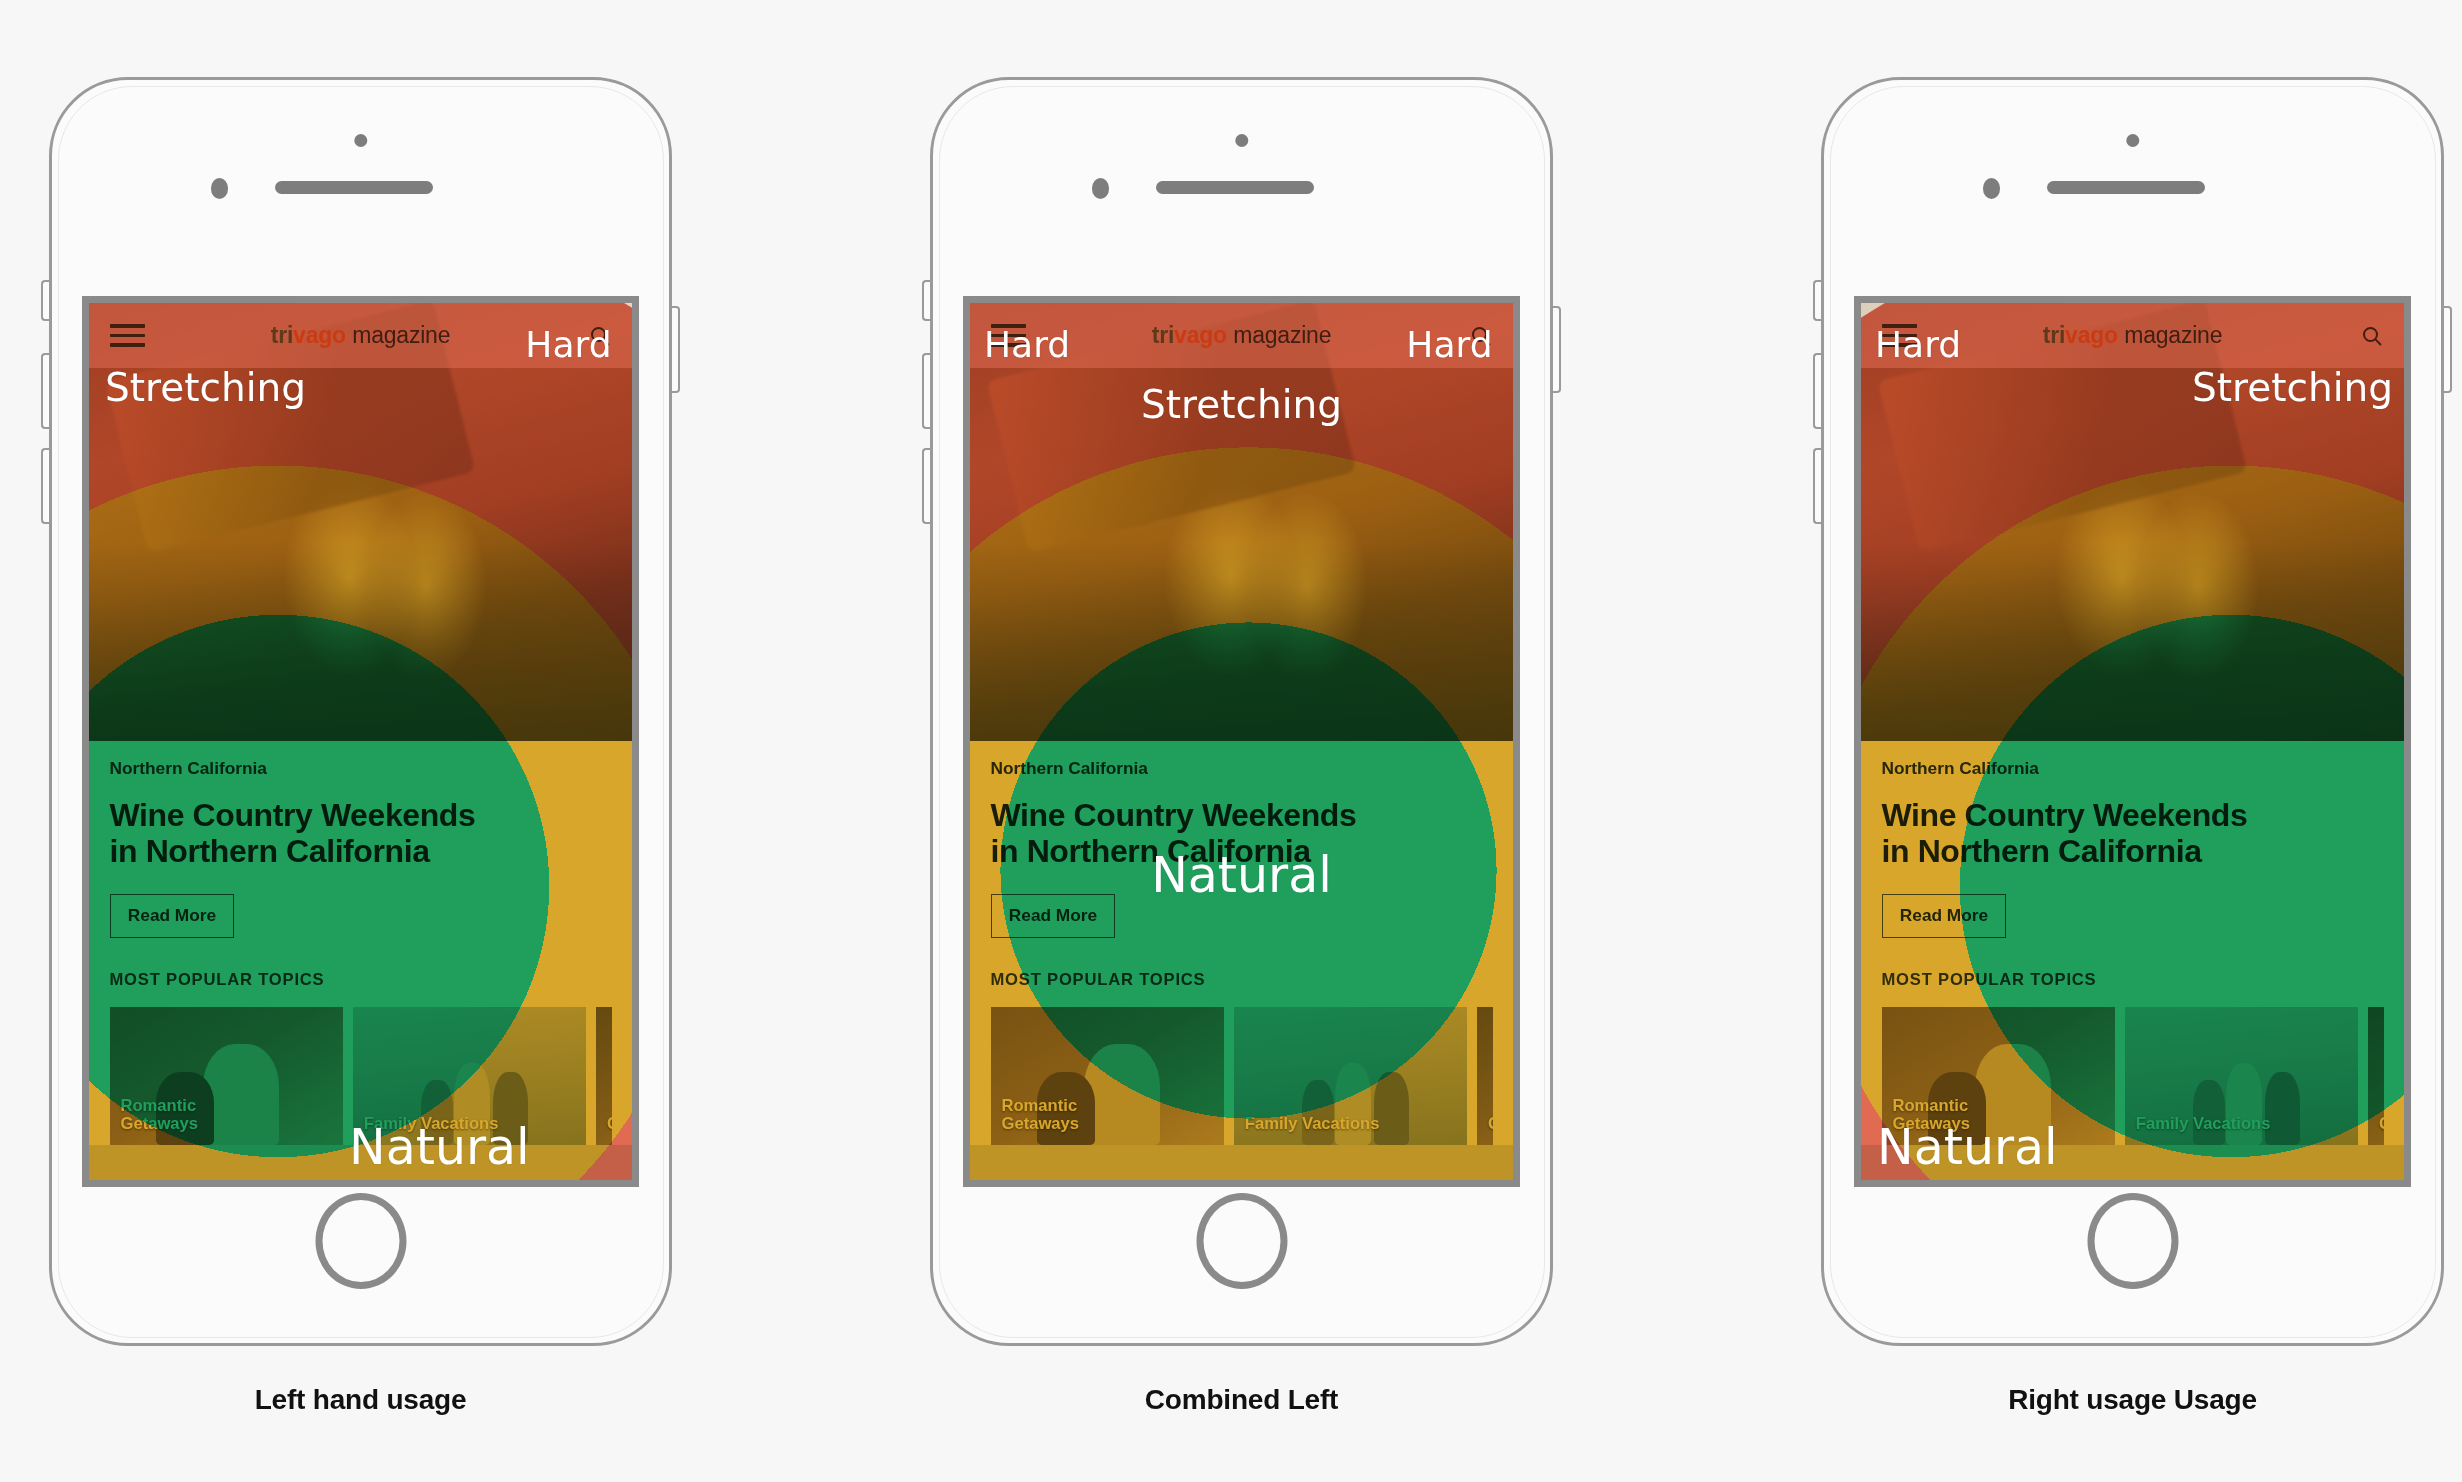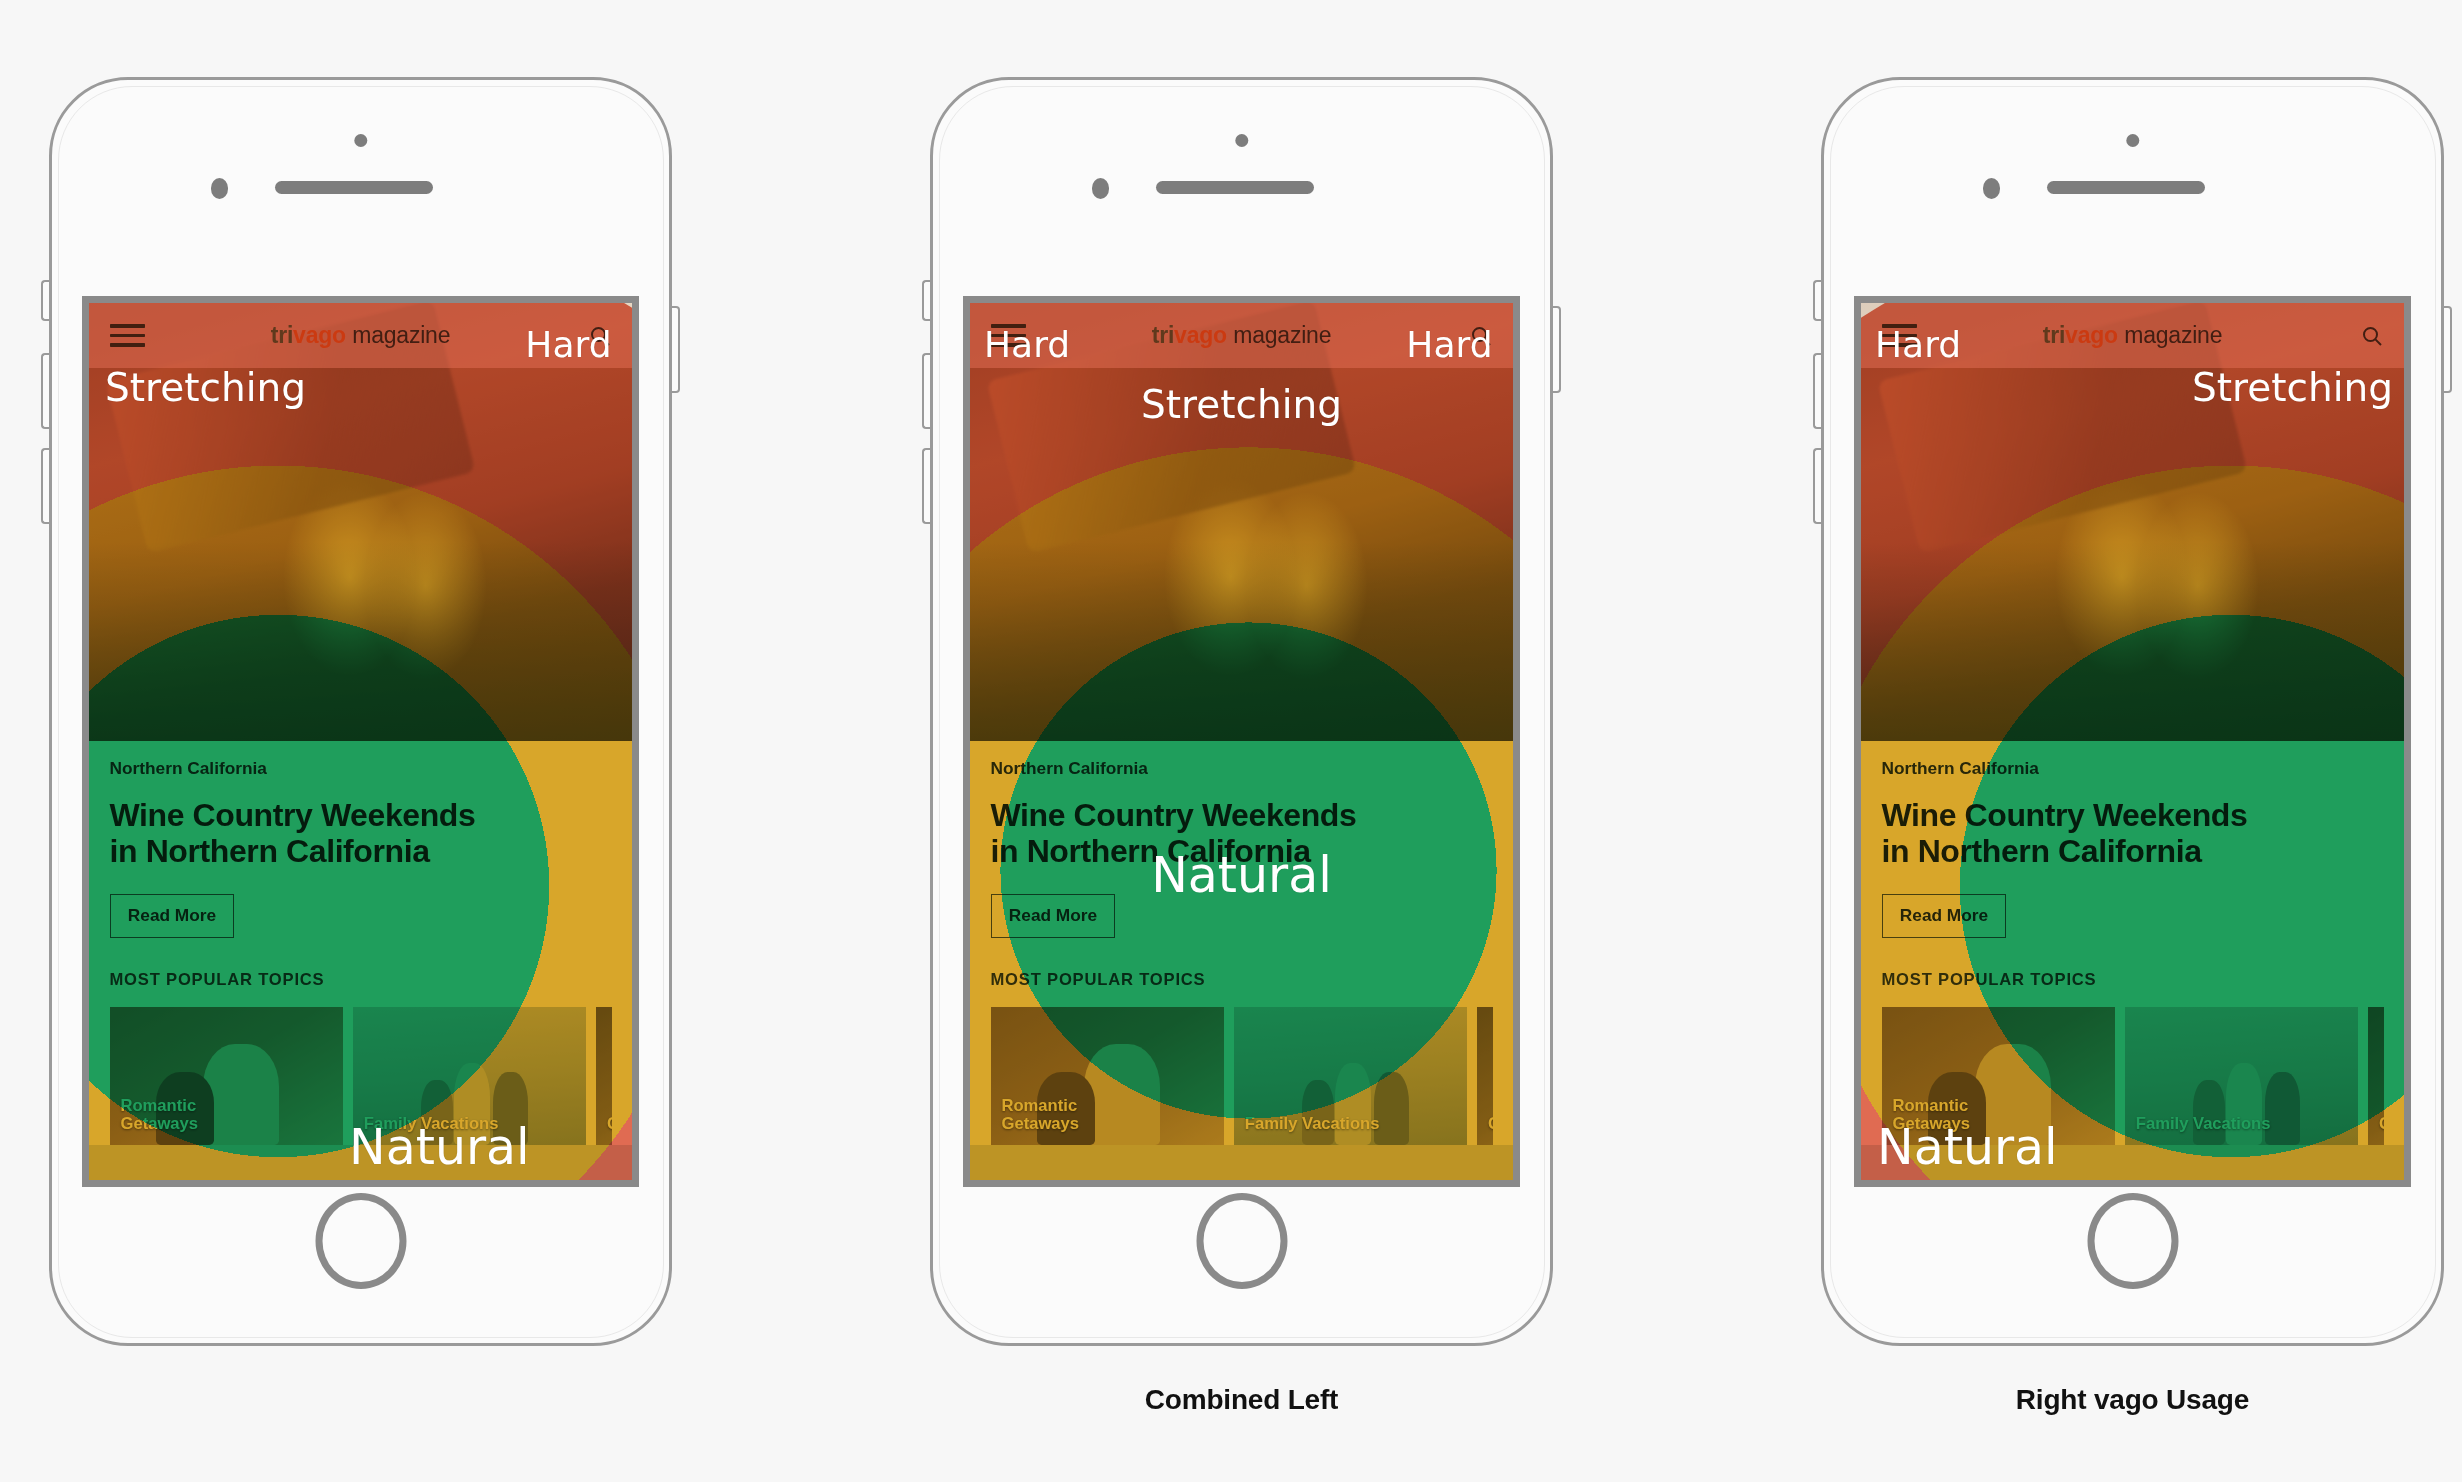--- a/index.html
+++ b/index.html
@@ -336,20 +336,21 @@
         <div class="heat">
             <div class="blob"></div>
           </div>
 
         <div class="heat-label lbl-hard">Hard</div>
         <div class="heat-label lbl-stretching">Stretching</div>
         <div class="heat-label lbl-natural">Natural</div>
       </div>
     </div>
   </div>
+  <div class="caption c1">Left hand usage</div>
 
   <div class="phone p2">
     <div class="frame"></div>
     <div class="side-btn mute"></div>
     <div class="side-btn volup"></div>
     <div class="side-btn voldn"></div>
     <div class="side-btn power"></div>
     <div class="cam"></div>
     <div class="sensor"></div>
     <div class="speaker"></div>
@@ -480,16 +481,16 @@
         <div class="heat">
             <div class="blob"></div>
           </div>
 
         <div class="heat-label lbl-hard">Hard</div>
         <div class="heat-label lbl-stretching">Stretching</div>
         <div class="heat-label lbl-natural">Natural</div>
       </div>
     </div>
   </div>
-  <div class="caption c3">Right vago Usage</div>
+  <div class="caption c3">Right usage Usage</div>
 
 </div>
 
 
 </body></html>

